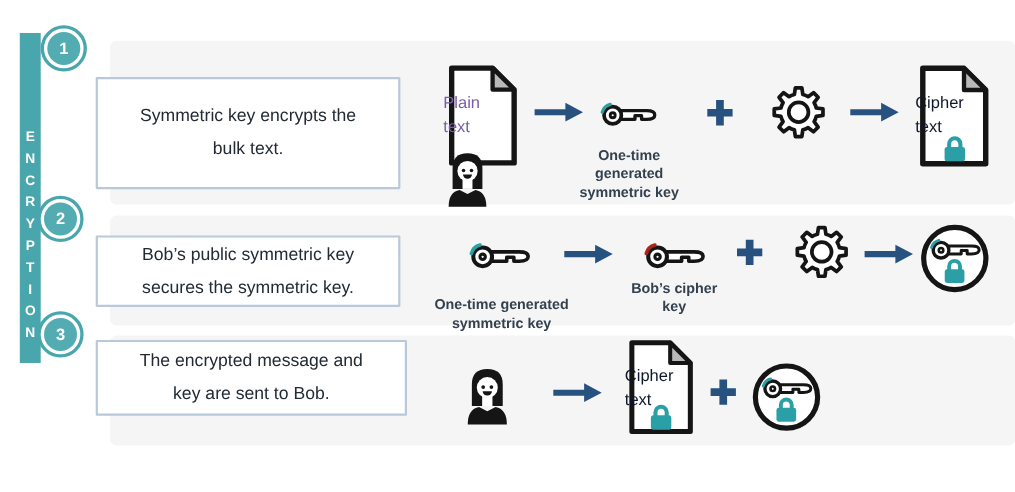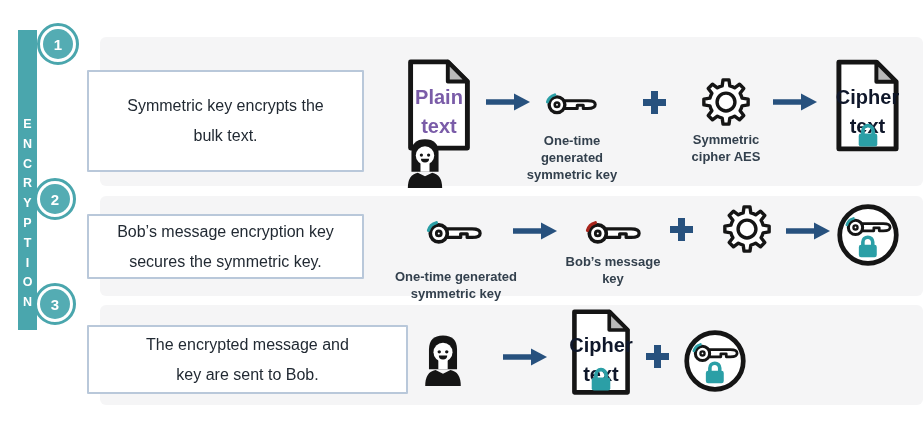--- a/index.html
+++ b/index.html
@@ -17,22 +17,22 @@
   .desc-box{position:absolute;background:#fff;border:2px solid #b9c8da;border-radius:1px;
          display:flex;align-items:center;justify-content:center;text-align:center;
          font-size:16px;color:#222a33;line-height:1.85;white-space:pre-line;box-sizing:border-box;}
   .icon{position:absolute;}
   .icon svg{width:100%;height:100%;display:block;overflow:visible;}
   .icon-label{position:absolute;text-align:center;font-size:13px;font-weight:700;color:#33404d;
          line-height:1.32;white-space:pre-line;}
   .doc{position:absolute;}
   .doc-svg{position:absolute;inset:0;}
   .doc-svg svg{width:100%;height:100%;display:block;}
-  .doc-text{position:absolute;left:0;right:0;top:27%;text-align:center;font-size:20px;
-         font-weight:700;line-height:1.45;white-space:pre-line;}
+  .doc-text{position:absolute;left:0;right:0;top:27%;font-size:15px;
+         font-weight:400;line-height:1.45;white-space:pre-line;}
   .purple{color:#7a5ca8;}
   .blue{color:#0f172a;}
   .doc-lock{position:absolute;left:50%;transform:translateX(-50%);bottom:6%;width:27px;height:26px;}
   .doc-lock svg{width:100%;height:100%;display:block;}
 </style>
 </head>
 <body>
 
 <div class="stage">
 
@@ -114,22 +114,20 @@
         <path d="M13.5,2 V25 M2,13.5 H25" stroke="#27517e" stroke-width="7"></path>
       </svg>
     </div>
 
   <div class="icon" style="left:701px;top:77px;width:50px;height:50px;">
       <svg viewBox="0 0 56 56">
         <path d="M23.7,10.0 L24.7,3.2 L31.3,3.2 L32.3,10.0 A18.5,18.5 0 0 1 37.7,12.2 L37.7,12.2 L43.2,8.1 L47.9,12.8 L43.8,18.3 A18.5,18.5 0 0 1 46.0,23.7 L46.0,23.7 L52.8,24.7 L52.8,31.3 L46.0,32.3 A18.5,18.5 0 0 1 43.8,37.7 L43.8,37.7 L47.9,43.2 L43.2,47.9 L37.7,43.8 A18.5,18.5 0 0 1 32.3,46.0 L32.3,46.0 L31.3,52.8 L24.7,52.8 L23.7,46.0 A18.5,18.5 0 0 1 18.3,43.8 L18.3,43.8 L12.8,47.9 L8.1,43.2 L12.2,37.7 A18.5,18.5 0 0 1 10.0,32.3 L10.0,32.3 L3.2,31.3 L3.2,24.7 L10.0,23.7 A18.5,18.5 0 0 1 12.2,18.3 L12.2,18.3 L8.1,12.8 L12.8,8.1 L18.3,12.2 A18.5,18.5 0 0 1 23.7,10.0 Z" fill="#fff" stroke="#151515" stroke-width="3.8" stroke-linejoin="round"></path>
         <circle cx="28" cy="28" r="10" fill="#fff" stroke="#151515" stroke-width="3.8"></circle>
       </svg>
     </div>
-  <div class="icon-label" style="left:666px;top:131px;width:120px;">Symmetric
-cipher AES</div>
 
   <div class="icon" style="left:772px;top:92px;width:46px;height:20px;">
       <svg viewBox="0 0 46 20">
         <path d="M1,10 H31" stroke="#27517e" stroke-width="5.5"></path>
         <path d="M29,1.5 L45,10 L29,18.5 Z" fill="#27517e"></path>
       </svg>
     </div>
 
   <div class="doc" style="left:832px;top:57px;width:71px;height:97px;">
     <span class="doc-svg">
@@ -143,21 +141,21 @@
     <span class="doc-lock">
         <svg viewBox="0 0 28 28">
           <g transform="scale(1)">
             <path d="M8.5,14 V9.5 a5.5,5.5 0 0 1 11,0 V14" fill="none" stroke="#2b9fa6" stroke-width="4"></path>
             <rect x="4" y="12.5" width="20" height="14" rx="2.5" fill="#2b9fa6"></rect>
           </g>
         </svg>
       </span>
   </div>
 
-  <div class="desc-box" style="left:87px;top:214px;width:277px;height:65px;">Bob’s message encryption key
+  <div class="desc-box" style="left:87px;top:214px;width:277px;height:65px;">Bob’s public symmetric key
 secures the symmetric key.</div>
 
   <div class="icon" style="left:425px;top:213px;width:60px;height:36px;">
       <svg viewBox="0 0 74 44">
         <path d="M27,19.5 H58 C65,19.5 68,21.5 68,24.7 C68,28 65,30 58,30 H52 V25.5 H44 V30 H27 Z" fill="#fff" stroke="#151515" stroke-width="4" stroke-linejoin="round"></path>
         <circle cx="17" cy="25" r="10.5" fill="#fff" stroke="#151515" stroke-width="4.5"></circle>
         <circle cx="17" cy="25" r="3" fill="none" stroke="#151515" stroke-width="3.5"></circle>
         <path d="M4.3,21.3 A13.5,13.5 0 0 1 14,11.8" fill="none" stroke="#2b9fa6" stroke-width="4" stroke-linecap="round"></path>
       </svg>
     </div>
@@ -172,21 +170,21 @@
     </div>
 
   <div class="icon" style="left:584px;top:213px;width:60px;height:36px;">
       <svg viewBox="0 0 74 44">
         <path d="M27,19.5 H58 C65,19.5 68,21.5 68,24.7 C68,28 65,30 58,30 H52 V25.5 H44 V30 H27 Z" fill="#fff" stroke="#151515" stroke-width="4" stroke-linejoin="round"></path>
         <circle cx="17" cy="25" r="10.5" fill="#fff" stroke="#151515" stroke-width="4.5"></circle>
         <circle cx="17" cy="25" r="3" fill="none" stroke="#151515" stroke-width="3.5"></circle>
         <path d="M4.3,21.3 A13.5,13.5 0 0 1 14,11.8" fill="none" stroke="#a8251c" stroke-width="4" stroke-linecap="round"></path>
       </svg>
     </div>
-  <div class="icon-label" style="left:563px;top:253px;width:100px;">Bob’s message
+  <div class="icon-label" style="left:563px;top:253px;width:100px;">Bob’s cipher
 key</div>
 
   <div class="icon" style="left:668px;top:216px;width:27px;height:27px;">
       <svg viewBox="0 0 27 27">
         <path d="M13.5,2 V25 M2,13.5 H25" stroke="#27517e" stroke-width="7"></path>
       </svg>
     </div>
 
   <div class="icon" style="left:722px;top:204px;width:50px;height:50px;">
       <svg viewBox="0 0 56 56">
@@ -213,21 +211,21 @@
         </g>
         <g transform="translate(21.5,33.5)">
           <g transform="scale(0.95)">
             <path d="M8.5,14 V9.5 a5.5,5.5 0 0 1 11,0 V14" fill="none" stroke="#2b9fa6" stroke-width="4"></path>
             <rect x="4" y="12.5" width="20" height="14" rx="2.5" fill="#2b9fa6"></rect>
           </g>
         </g>
       </svg>
     </div>
 
-  <div class="desc-box" style="left:87px;top:325px;width:321px;height:69px;">The encrypted message and
+  <div class="desc-box" style="left:87px;top:309px;width:283px;height:69px;">The encrypted message and
 key are sent to Bob.</div>
 
   <div class="icon" style="left:417px;top:328px;width:52px;height:58px;">
       <svg viewBox="0 0 54 62">
         <path d="M12,44 V23 Q12,8 27,8 Q42,8 42,23 V44 Z" fill="#151515"></path>
         <rect x="22" y="34" width="10" height="10" fill="#fff"></rect>
         <circle cx="27" cy="26" r="10.2" fill="#fff"></circle>
         <circle cx="23" cy="25.5" r="1.8" fill="#151515"></circle>
         <circle cx="31" cy="25.5" r="1.8" fill="#151515"></circle>
         <path d="M22.5,29.5 A4.5,4.2 0 0 0 31.5,29.5 Z" fill="#151515"></path>

